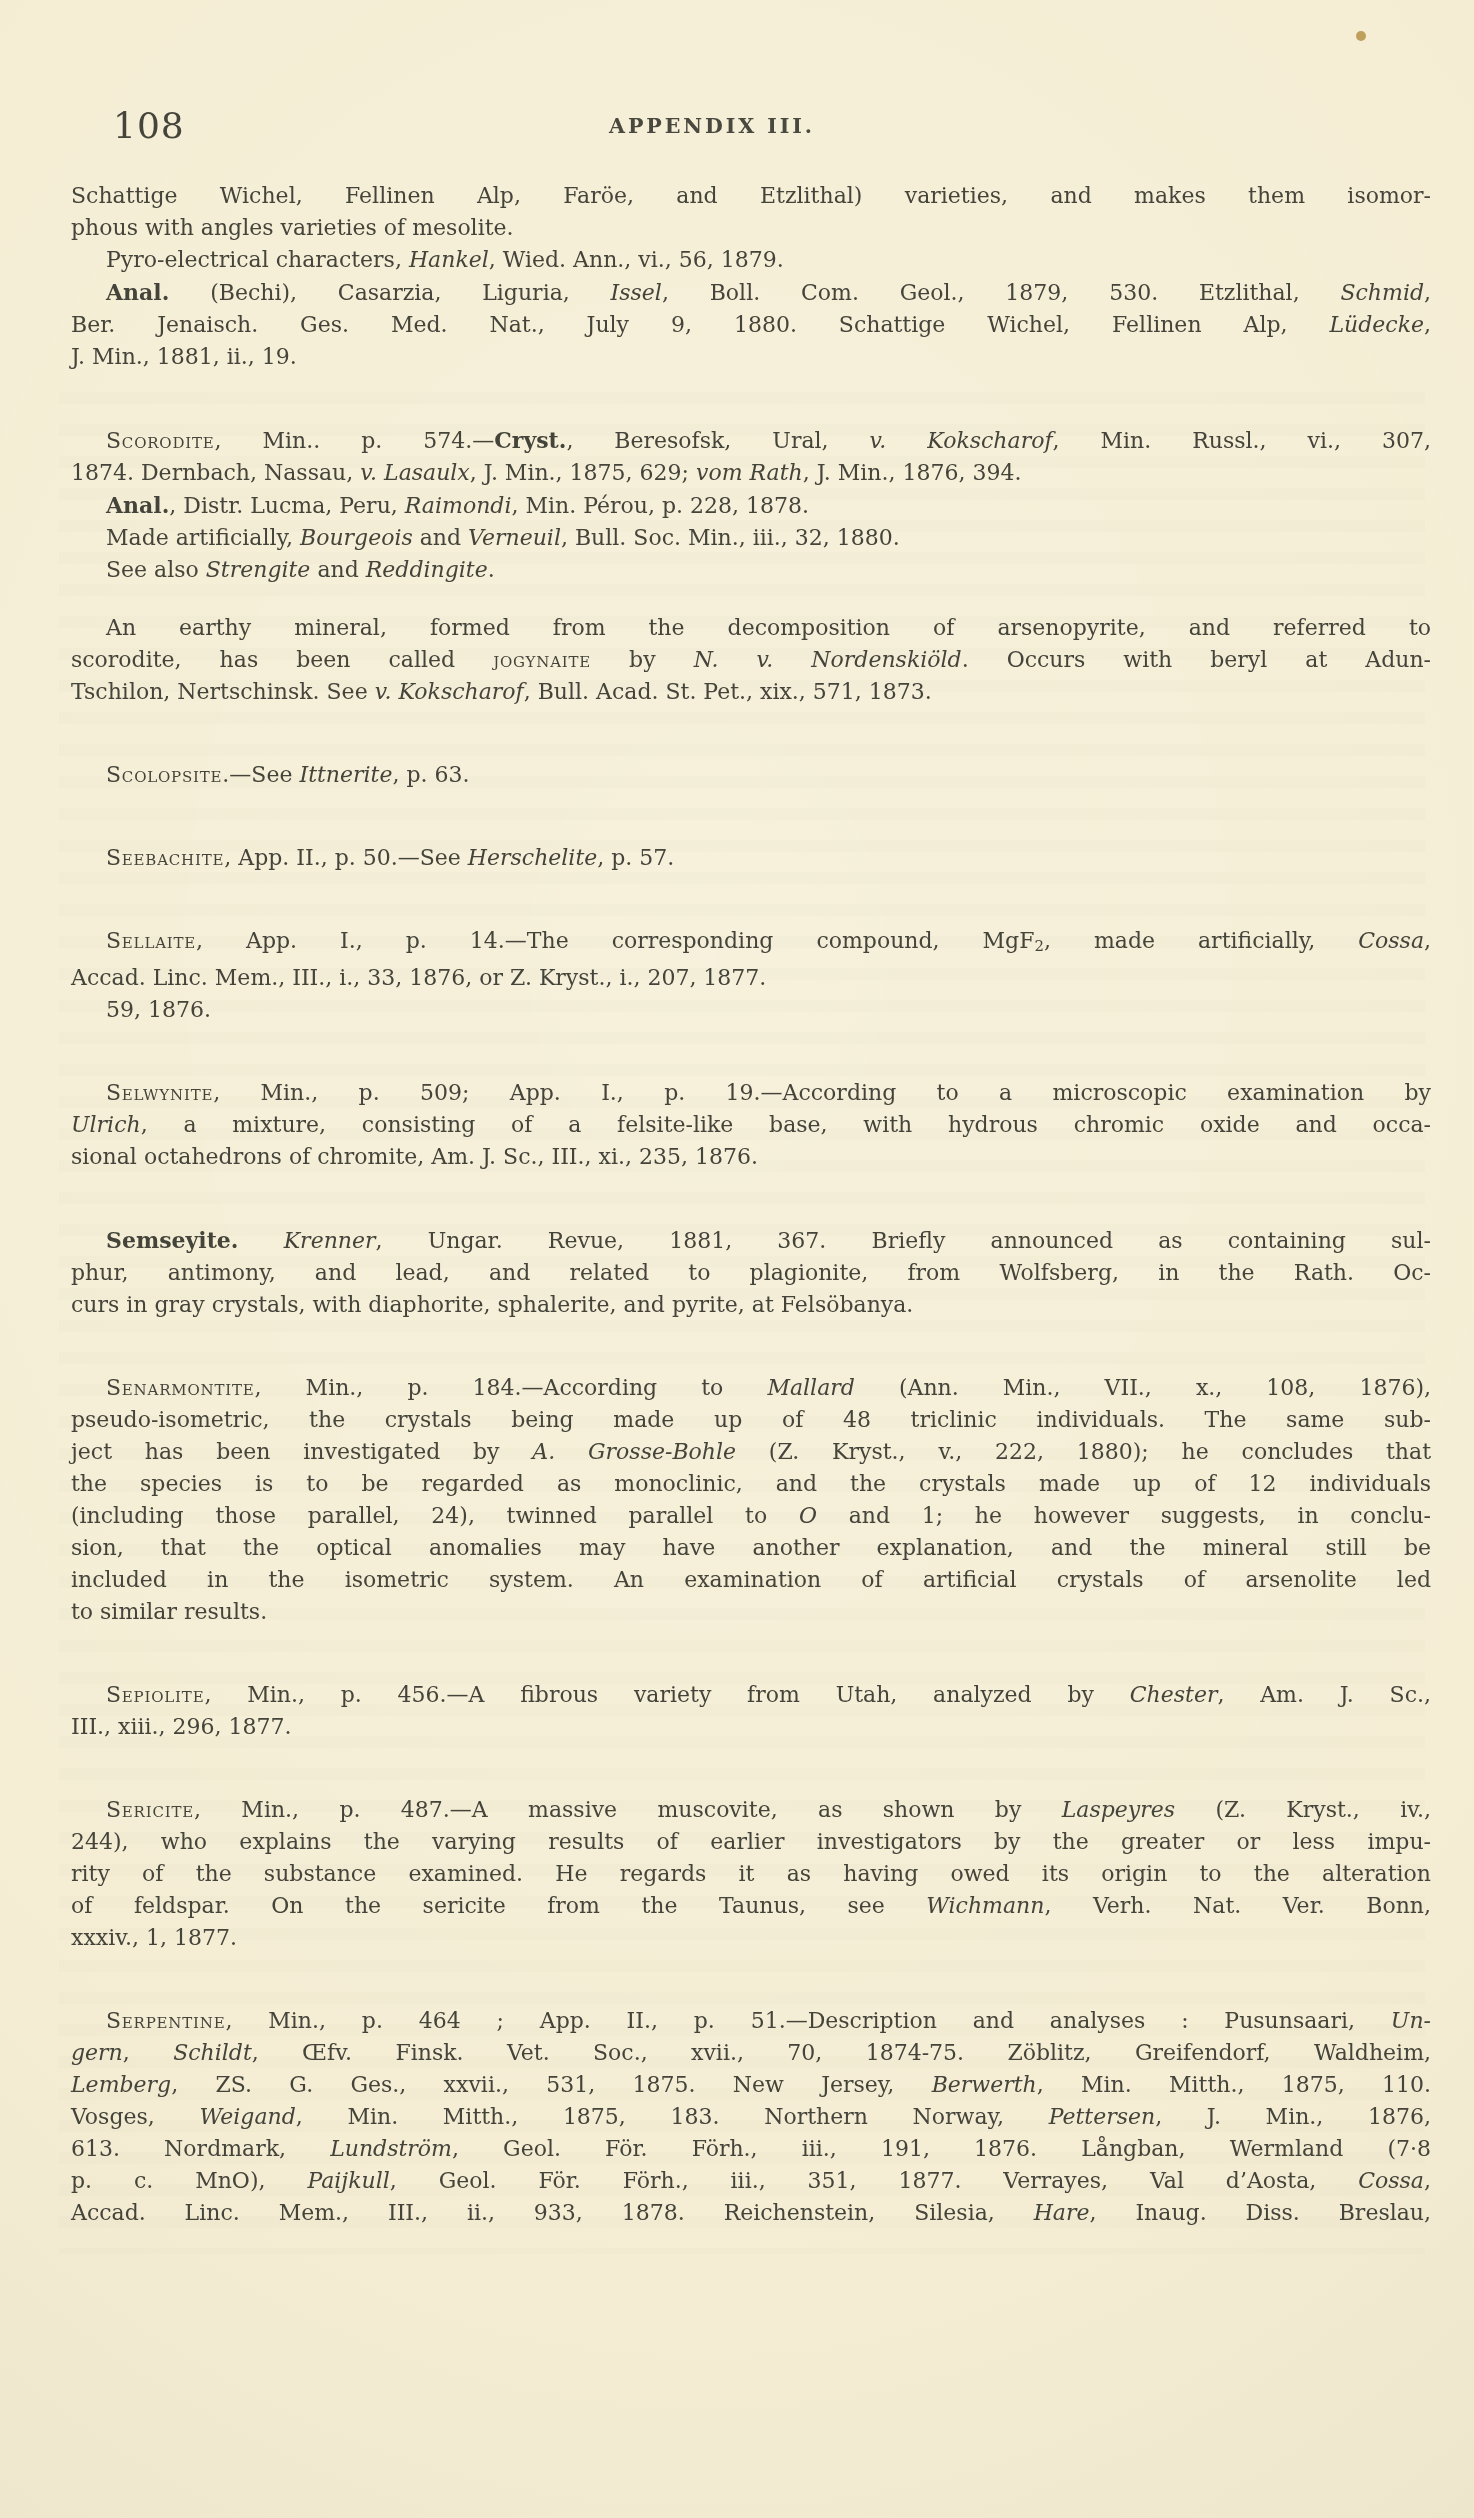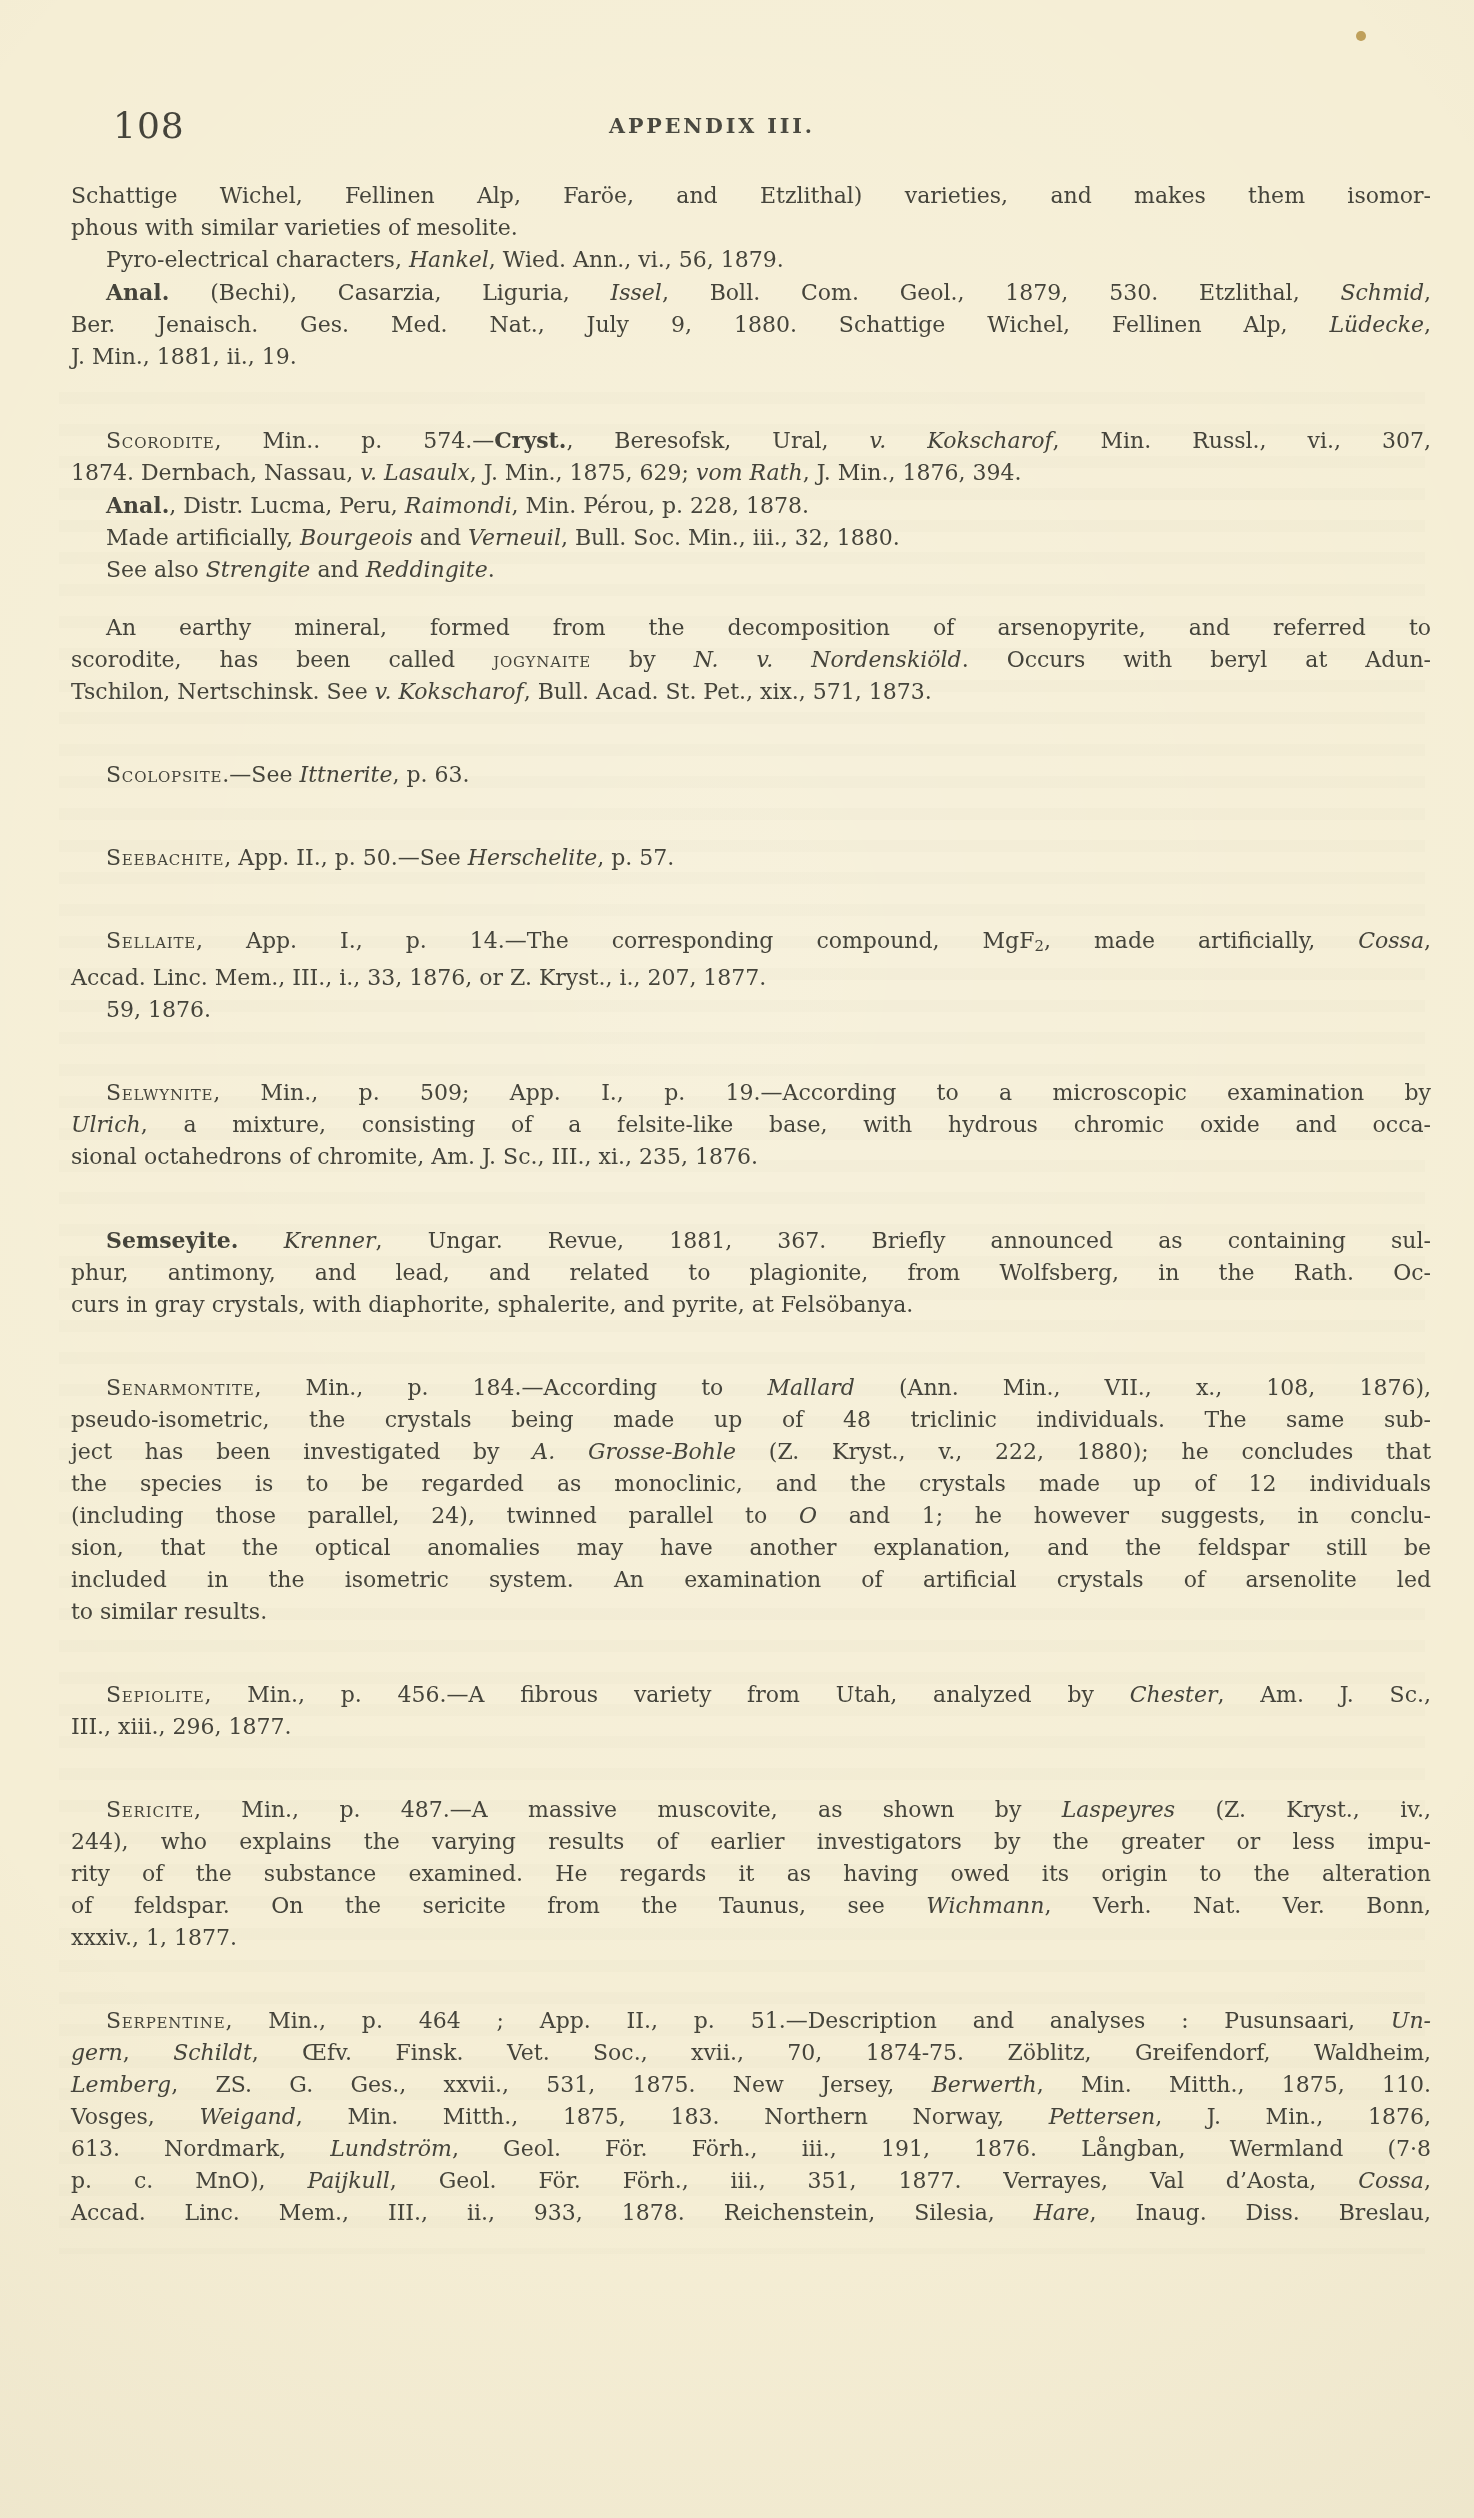--- a/index.html
+++ b/index.html
@@ -92,21 +92,21 @@
 <body>
 
 <div class="page">
   <div class="header">
     <span class="page-number">108</span>
     <span class="running-title">APPENDIX III.</span>
   </div>
   <div class="text-block">
       <div class="para gap-none">
         <div class="line"><span class="st-n">Schattige Wichel, Fellinen Alp, Faröe, and Etzlithal) varieties, and makes them isomor-</span></div>
-        <div class="line end"><span class="st-n">phous with similar varieties of mesolite.</span></div>
+        <div class="line end"><span class="st-n">phous with angles varieties of mesolite.</span></div>
       </div>
       <div class="para gap-none indent">
         <div class="line end"><span class="st-n">Pyro-electrical characters, </span><span class="st-i">Hankel</span><span class="st-n">, Wied. Ann., vi., 56, 1879.</span></div>
       </div>
       <div class="para gap-none indent">
         <div class="line"><span class="st-b">Anal.</span><span class="st-n"> (Bechi), Casarzia, Liguria, </span><span class="st-i">Issel</span><span class="st-n">, Boll. Com. Geol., 1879, 530.  Etzlithal, </span><span class="st-i">Schmid</span><span class="st-n">,</span></div>
         <div class="line"><span class="st-n">Ber. Jenaisch. Ges. Med. Nat., July 9, 1880.  Schattige Wichel, Fellinen Alp, </span><span class="st-i">Lüdecke</span><span class="st-n">,</span></div>
         <div class="line end"><span class="st-n">J. Min., 1881, ii., 19.</span></div>
       </div>
       <div class="para gap-entry indent">
@@ -149,21 +149,21 @@
         <div class="line"><span class="st-b">Semseyite.</span><span class="st-n">  </span><span class="st-i">Krenner</span><span class="st-n">, Ungar. Revue, 1881, 367.  Briefly announced as containing sul-</span></div>
         <div class="line"><span class="st-n">phur, antimony, and lead, and related to plagionite, from Wolfsberg, in the Rath.  Oc-</span></div>
         <div class="line end"><span class="st-n">curs in gray crystals, with diaphorite, sphalerite, and pyrite, at Felsöbanya.</span></div>
       </div>
       <div class="para gap-entry indent">
         <div class="line"><span class="st-sc">Senarmontite</span><span class="st-n">, Min., p. 184.—According to </span><span class="st-i">Mallard</span><span class="st-n"> (Ann. Min., VII., x., 108, 1876),</span></div>
         <div class="line"><span class="st-n">pseudo-isometric, the crystals being made up of 48 triclinic individuals.  The same sub-</span></div>
         <div class="line"><span class="st-n">ject has been investigated by </span><span class="st-i">A. Grosse-Bohle</span><span class="st-n"> (Z. Kryst., v., 222, 1880); he concludes that</span></div>
         <div class="line"><span class="st-n">the species is to be regarded as monoclinic, and the crystals made up of 12 individuals</span></div>
         <div class="line"><span class="st-n">(including those parallel, 24), twinned parallel to </span><span class="st-i">O</span><span class="st-n"> and 1; he however suggests, in conclu-</span></div>
-        <div class="line"><span class="st-n">sion, that the optical anomalies may have another explanation, and the feldspar still be</span></div>
+        <div class="line"><span class="st-n">sion, that the optical anomalies may have another explanation, and the mineral still be</span></div>
         <div class="line"><span class="st-n">included in the isometric system.  An examination of artificial crystals of arsenolite led</span></div>
         <div class="line end"><span class="st-n">to similar results.</span></div>
       </div>
       <div class="para gap-entry indent">
         <div class="line"><span class="st-sc">Sepiolite</span><span class="st-n">, Min., p. 456.—A fibrous variety from Utah, analyzed by </span><span class="st-i">Chester</span><span class="st-n">, Am. J. Sc.,</span></div>
         <div class="line end"><span class="st-n">III., xiii., 296, 1877.</span></div>
       </div>
       <div class="para gap-entry indent">
         <div class="line"><span class="st-sc">Sericite</span><span class="st-n">, Min., p. 487.—A massive muscovite, as shown by </span><span class="st-i">Laspeyres</span><span class="st-n"> (Z. Kryst., iv.,</span></div>
         <div class="line"><span class="st-n">244), who explains the varying results of earlier investigators by the greater or less impu-</span></div>

